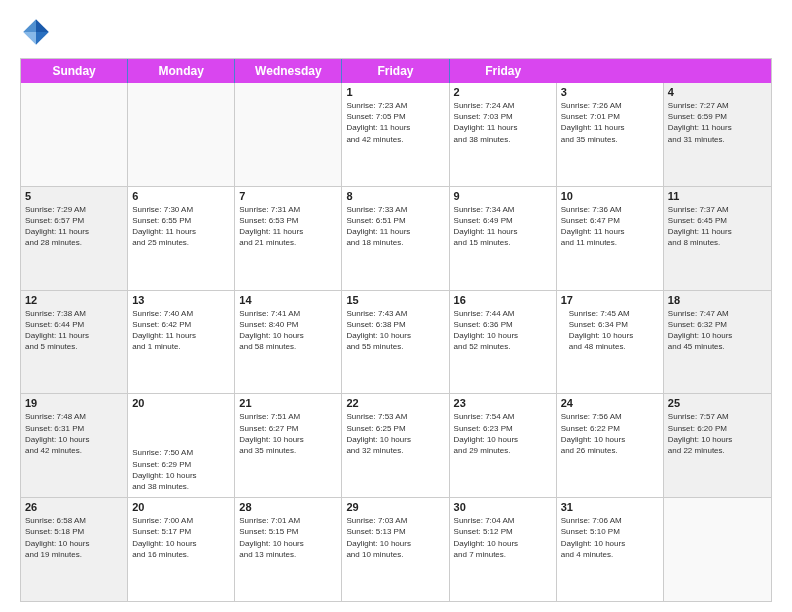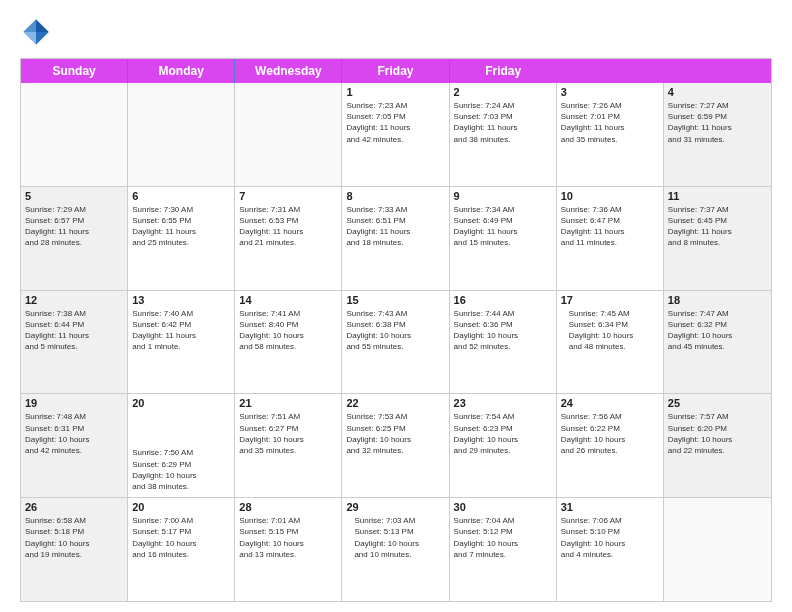--- a/index.html
+++ b/index.html
@@ -352,21 +352,21 @@
           </div>
           <div class="cal-cell">
             <div class="day-num">28</div>
             <div class="cell-text" style="white-space: pre-line;">Sunrise: 7:01 AM
 Sunset: 5:15 PM
 Daylight: 10 hours
 and 13 minutes.</div>
           </div>
           <div class="cal-cell">
             <div class="day-num">29</div>
-            <div class="cell-text" style="white-space: pre-line; margin-left: 8px;">Sunrise: 7:03 AM
+            <div class="cell-text" style="white-space: pre-line;">Sunrise: 7:03 AM
 Sunset: 5:13 PM
 Daylight: 10 hours
 and 10 minutes.</div>
           </div>
           <div class="cal-cell">
             <div class="day-num">30</div>
             <div class="cell-text" style="white-space: pre-line;">Sunrise: 7:04 AM
 Sunset: 5:12 PM
 Daylight: 10 hours
 and 7 minutes.</div>

